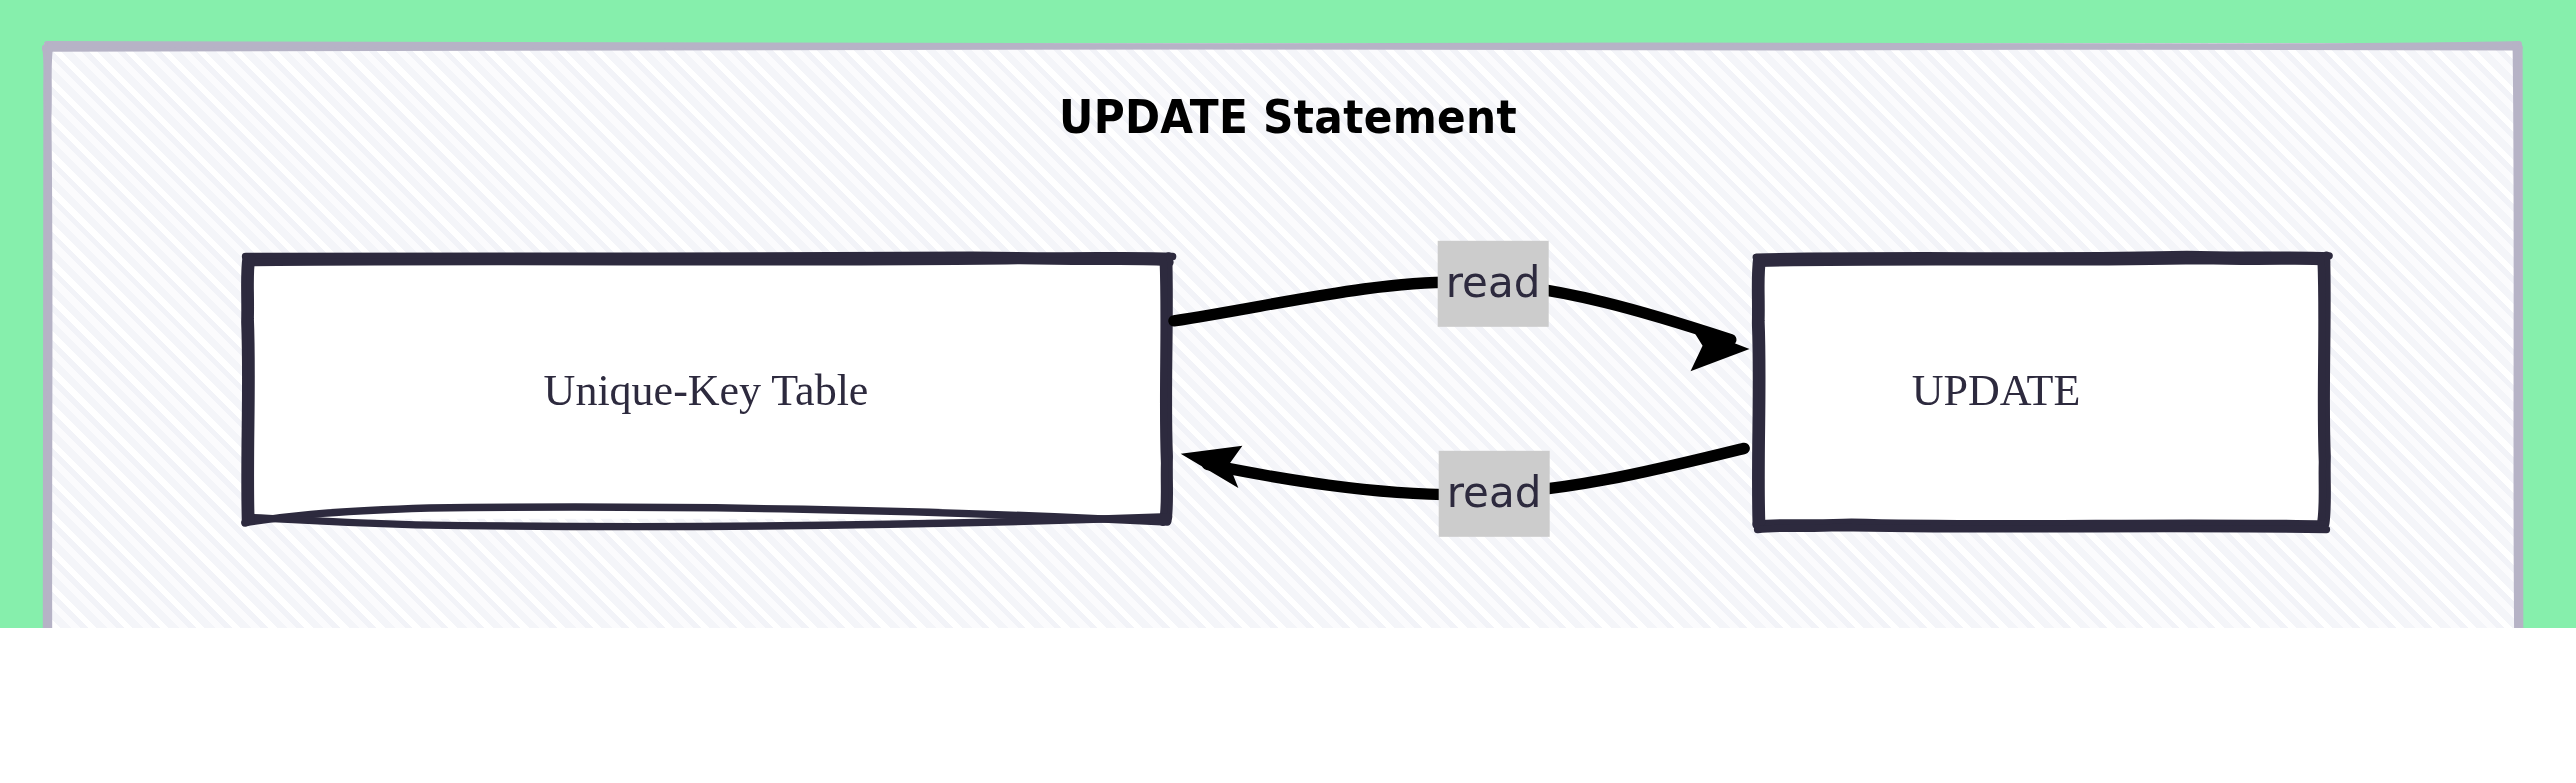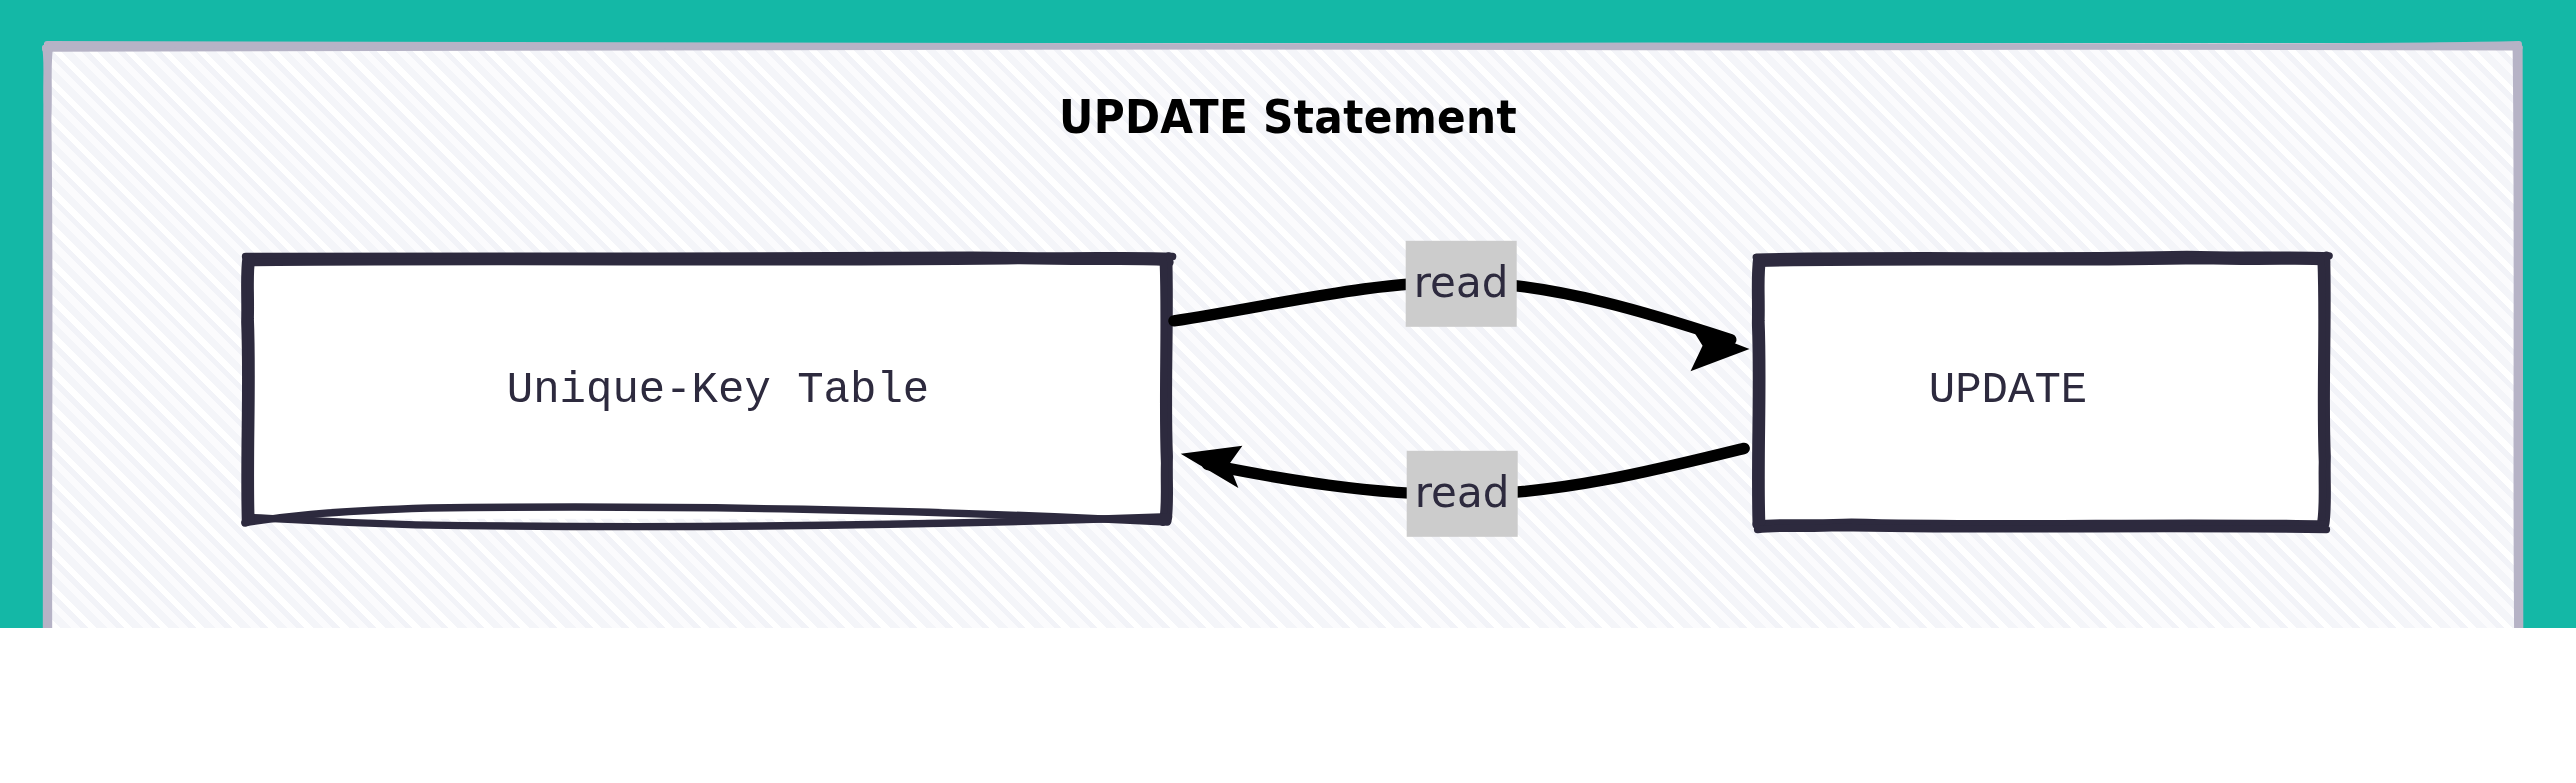--- a/index.html
+++ b/index.html
@@ -4,21 +4,21 @@
 <style>
   html, body {
     margin: 0;
     padding: 0;
     background: #ffffff;
   }
   #canvas {
     position: relative;
     width: 2576px;
     height: 628px;
-    background: #14b8a6;
+    background: #86efac;
     overflow: hidden;
     font-family: "DejaVu Sans", "Liberation Sans", sans-serif;
   }
   
   #subgraph-container {
     position: absolute;
     left: 39px;
     top: 38px;
     width: 2486px;
     height: 695px;
@@ -63,31 +63,31 @@
     font-weight: 700;
     color: #000000;
     letter-spacing: 0.3px;
     font-family: "DejaVu Sans Condensed", "DejaVu Sans", "Liberation Sans", sans-serif;
     font-stretch: condensed;
   }
   .node-label {
     font-size: 44px;
     font-weight: 400;
     color: #2d2a3e;
-    font-family: Liberation Mono, monospace;
+    font-family: Liberation Serif, serif;
     font-stretch: condensed;
-    margin-left: 12px;
   }
   .edge-label {
     font-size: 42px;
     font-weight: 400;
     color: #2d2a3e;
     background: #cccccc;
     padding: 17.4px 8px 20px 8px;
     font-family: "DejaVu Sans", "Liberation Sans", sans-serif;
+    margin-left: 32px;
   }
 </style>
 </head>
 <body>
 
 <div id="canvas">
 
   <div id="subgraph-container">
 
     <div id="subgraph-hatch"></div>

